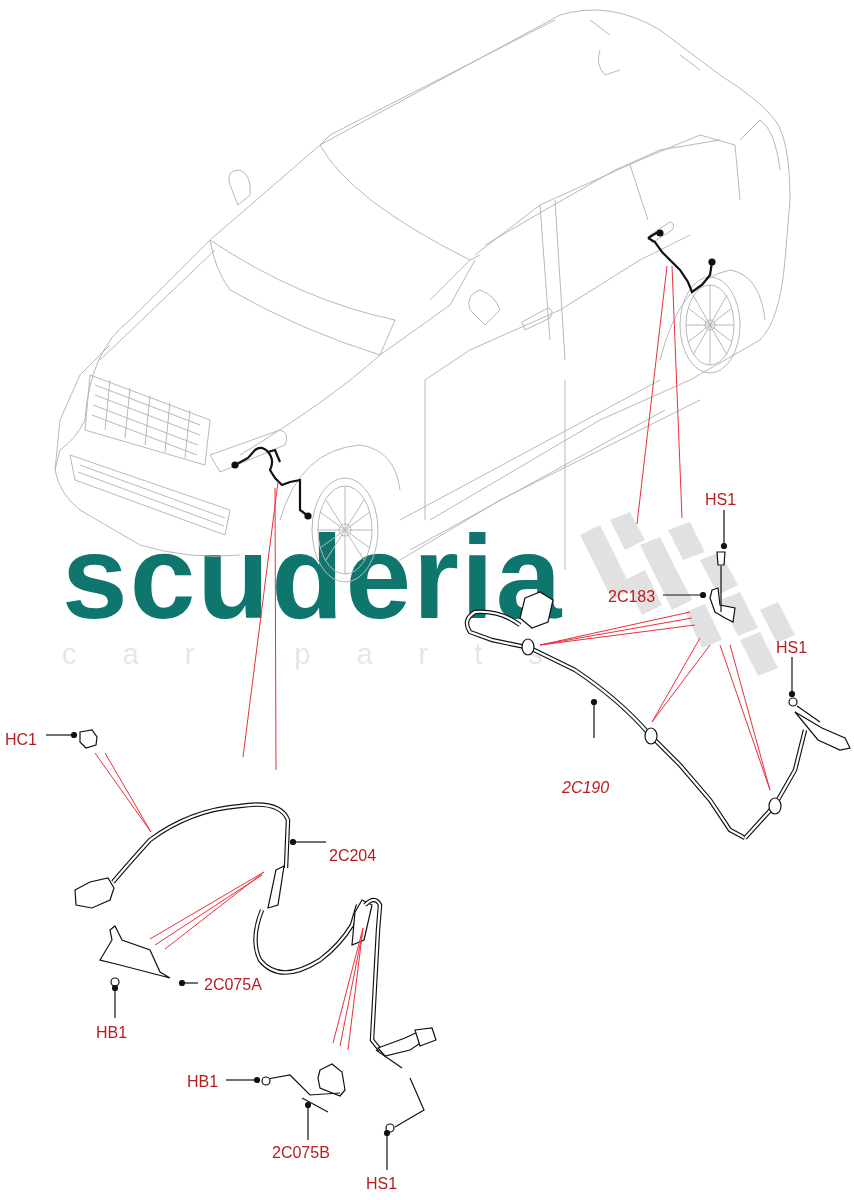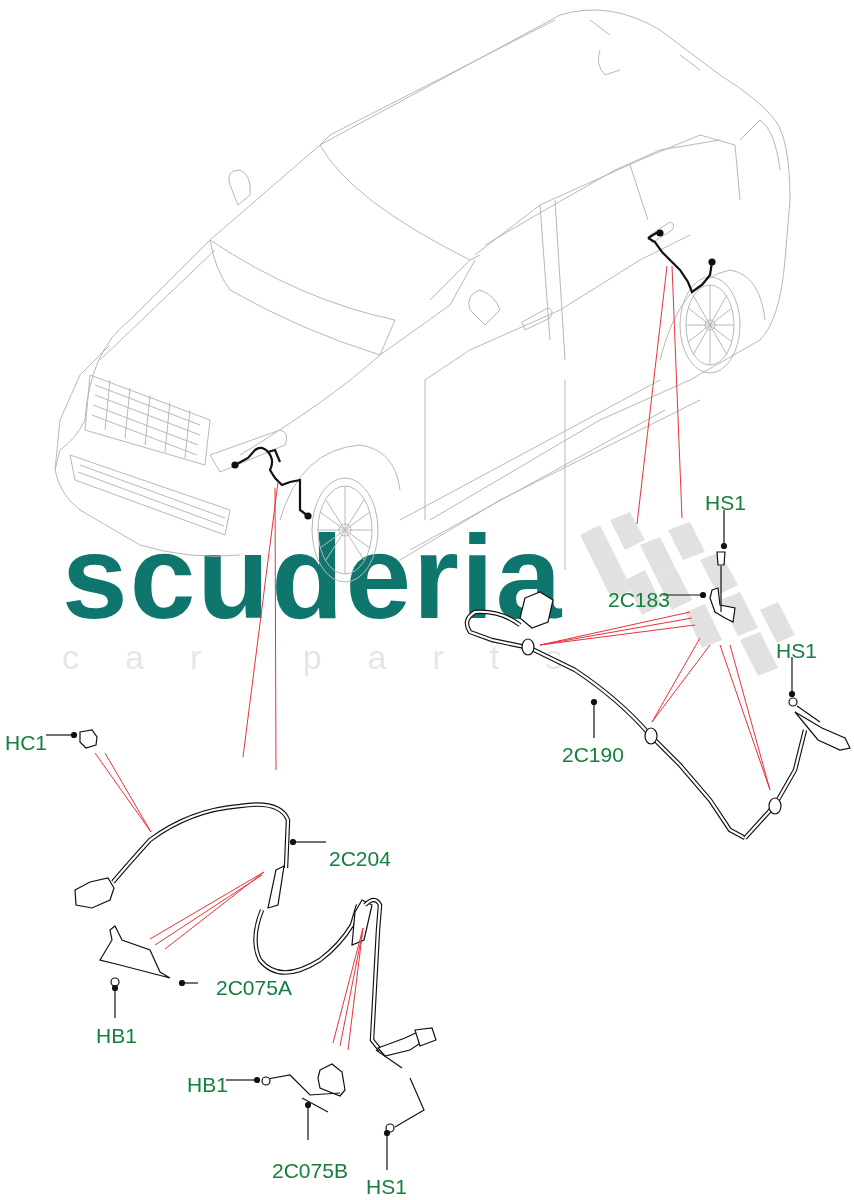--- a/index.html
+++ b/index.html
@@ -1,20 +1,20 @@
 <!DOCTYPE html>
 <html><head>
 <meta charset="utf-8">
 <style>
   html, body { margin:0; padding:0; background:#ffffff; }
   body { width:854px; height:1200px; position:relative; overflow:hidden; font-family:"Liberation Sans", sans-serif; }
   #diagram { position:absolute; left:0; top:0; width:854px; height:1200px; }
   .watermark-main { position:absolute; left:62px; top:518px; font-family:"Liberation Sans", sans-serif; font-weight:bold; font-size:118px; letter-spacing:2px; color:#0f766e; line-height:1; }
-  .watermark-sub { position:absolute; left:62px; top:640px; font-family:"Liberation Sans", sans-serif; font-size:34px; letter-spacing:46px; color:#e6e6e6; line-height:1; }
-  .label { position:absolute; font-family:"Liberation Sans", sans-serif; font-size:21px; color:#15803d; line-height:1; white-space:nowrap;text-align:right; }
+  .watermark-sub { position:absolute; left:62px; top:640px; font-family:"Liberation Sans", sans-serif; font-size:29px; letter-spacing:46px; color:#e6e6e6; line-height:1; }
+  .label { position:absolute; font-family:"Liberation Sans", sans-serif; font-size:16px; color:#b91c1c; line-height:1; white-space:nowrap;text-align:right; }
 </style>
 </head>
 <body>
 
 <div class="watermark-main">scuderia</div>
 <div class="watermark-sub">car parts</div>
 
 <svg id="diagram" viewBox="0 0 854 1200" xmlns="http://www.w3.org/2000/svg">
 
   <g fill="#d8d8d8" opacity="0.75">
@@ -226,21 +226,21 @@
       <circle cx="703" cy="595" r="2.5"></circle>
     <line x1="792" y1="657" x2="792" y2="692"></line>
       <circle cx="792" cy="694" r="2.5"></circle>
     <line x1="594" y1="705" x2="594" y2="738"></line>
       <circle cx="594" cy="702" r="2.5"></circle>
   </g>
 </svg>
 
 <div class="label" style="left:5px;top:732px;">HC1</div>
 <div class="label" style="left:329px;top:848px;">2C204</div>
-<div class="label" style="left:216px;top:977px;">2C075A</div>
+<div class="label" style="left:204px;top:977px;">2C075A</div>
 <div class="label" style="left:96px;top:1025px;">HB1</div>
 <div class="label" style="left:187px;top:1074px;">HB1</div>
-<div class="label" style="left:272px;top:1145px;margin-top:15px;">2C075B</div>
+<div class="label" style="left:272px;top:1145px;">2C075B</div>
 <div class="label" style="left:366px;top:1176px;">HS1</div>
 <div class="label" style="left:705px;top:492px;">HS1</div>
 <div class="label" style="left:608px;top:589px;">2C183</div>
 <div class="label" style="left:776px;top:640px;">HS1</div>
-<div class="label" style="left:562px;top:744px;">2C190</div>
+<div class="label" style="left:562px;top:780px;font-style:italic;">2C190</div>
 
 </body></html>

